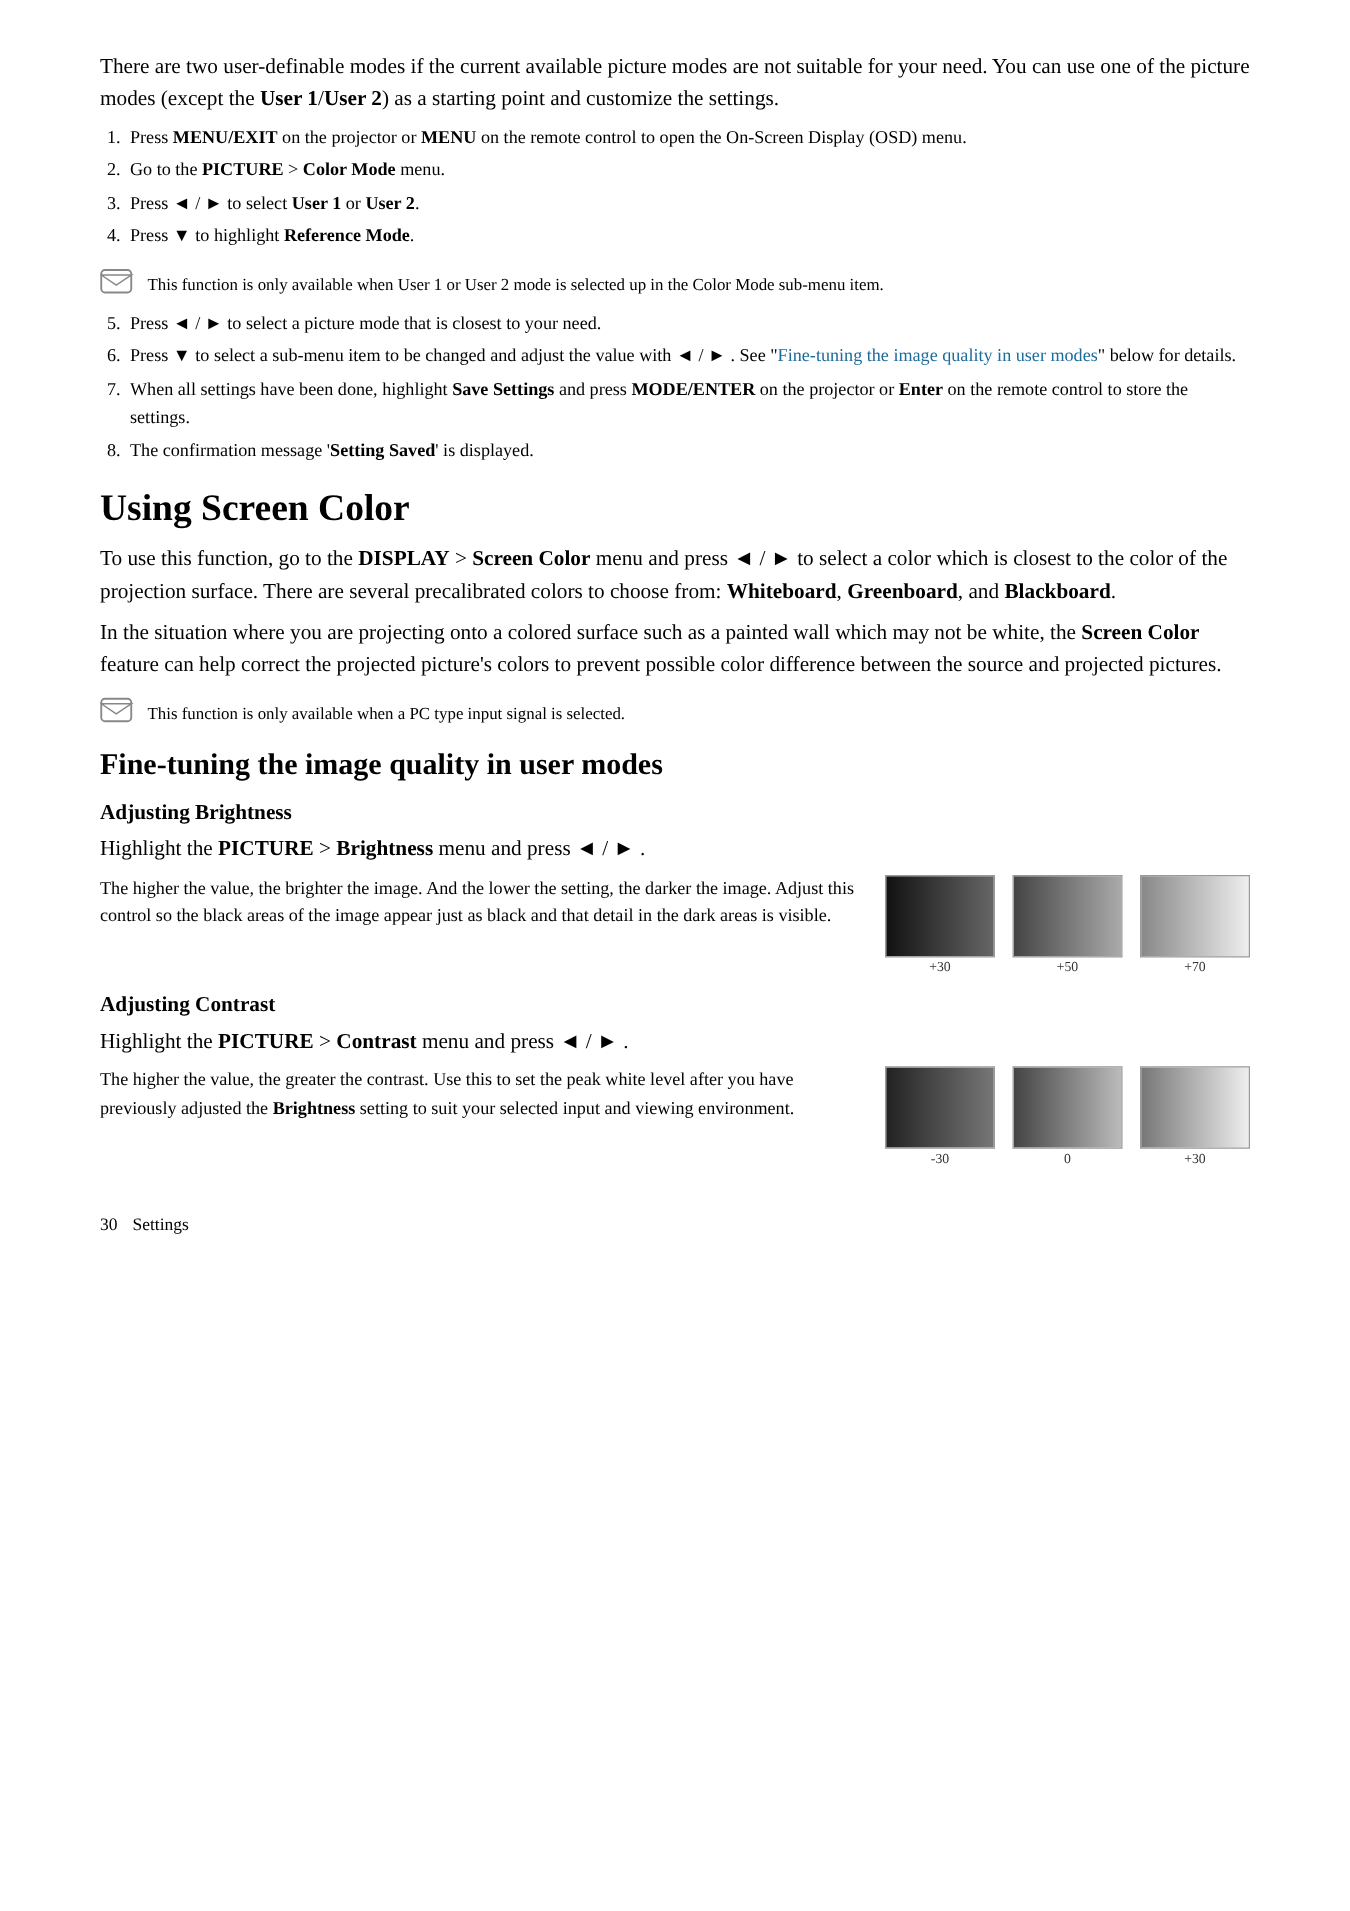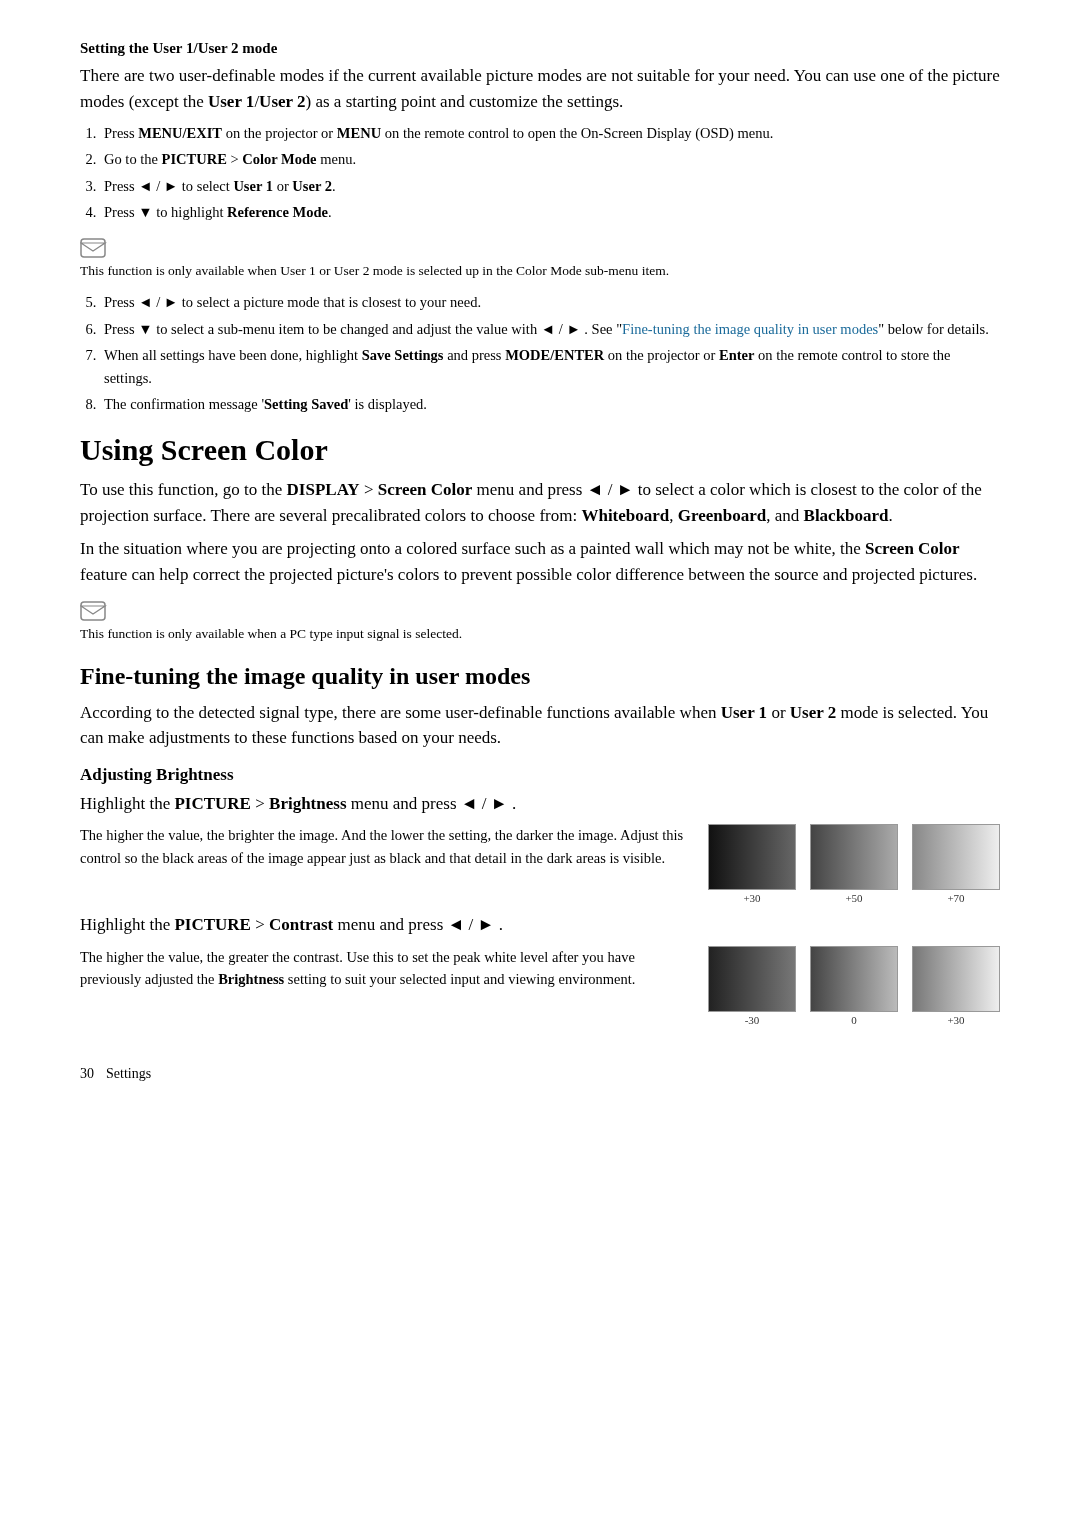--- a/index.html
+++ b/index.html
@@ -27,25 +27,24 @@
       margin-bottom: 8px;
     }
     .ordered-list li {
       font-size: 14.5px;
       line-height: 1.55;
       margin-bottom: 4px;
       padding-left: 4px;
     }
     .note-box {
       display: flex;
-      align-items: flex-start;
+      align-items: flex-end;
       margin: 10px 0 10px 0;
       font-size: 13.5px;
       line-height: 1.5;
-      flex-direction: column;
     }
     .note-icon {
       display: inline-block;
       width: 30px;
       height: 26px;
       margin-right: 8px;
       flex-shrink: 0;
       margin-top: 1px;
     }
     .note-icon svg {
@@ -112,21 +111,20 @@
       display: flex;
       align-items: flex-end;
       gap: 12px;
     }
     b { font-weight: bold; }
   </style>
 </head>
 <body>
 
 <div>
-  <h3 class="section-heading">Setting the User 1/User 2 mode</h3>
 
   <p class="body-text">
     <span>There are two user-definable modes if the current available picture modes are not suitable for your need. You can use one of the picture modes (except the </span><b>User 1</b><span>/</span><b>User 2</b><span>) as a starting point and customize the settings.</span>
   </p>
 
   <ol class="ordered-list">
     <li>
       Press <b>MENU/EXIT</b> on the projector or <b>MENU</b> on the remote control to open the On-Screen Display (OSD) menu.
     </li>
     <li>
@@ -185,23 +183,20 @@
         <polygon points="1,8 13,16 25,8" fill="none" stroke="#888" stroke-width="1.2"></polygon>
       </svg>
     </span>
     <span>This function is only available when a PC type input signal is selected.</span>
   </div>
 </div>
 
 <div>
   <h1 class="h2-title">Fine-tuning the image quality in user modes</h1>
 
-  <p class="body-text">
-    According to the detected signal type, there are some user-definable functions available when <b>User 1</b> or <b>User 2</b> mode is selected. You can make adjustments to these functions based on your needs.
-  </p>
 
   <div>
     <h3 class="h3-title">Adjusting Brightness</h3>
     <p class="body-text">
       Highlight the <b>PICTURE</b> &gt; <b>Brightness</b> menu and press ◄ / ► .
     </p>
 
     <div class="brightness-box">
       <div class="brightness-text">
         The higher the value, the brighter the image. And the lower the setting, the darker the image. Adjust this control so the black areas of the image appear just as black and that detail in the dark areas is visible.
@@ -217,20 +212,21 @@
         </div>
         <div class="img-item">
           <div style="width:88px;height:66px;border:1.5px solid #999;background:linear-gradient(to right, #888 0%, #eee 100%);"></div>
           <div class="img-label">+70</div>
         </div>
       </div>
     </div>
   </div>
 
   <div>
+    <h3 class="h3-title">Adjusting Contrast</h3>
     <p class="body-text">
       Highlight the <b>PICTURE</b> &gt; <b>Contrast</b> menu and press ◄ / ► .
     </p>
 
     <div class="brightness-box">
       <div class="brightness-text">
         The higher the value, the greater the contrast. Use this to set the peak white level after you have previously adjusted the <b>Brightness</b> setting to suit your selected input and viewing environment.
       </div>
       <div class="contrast-images">
         <div class="img-item">

